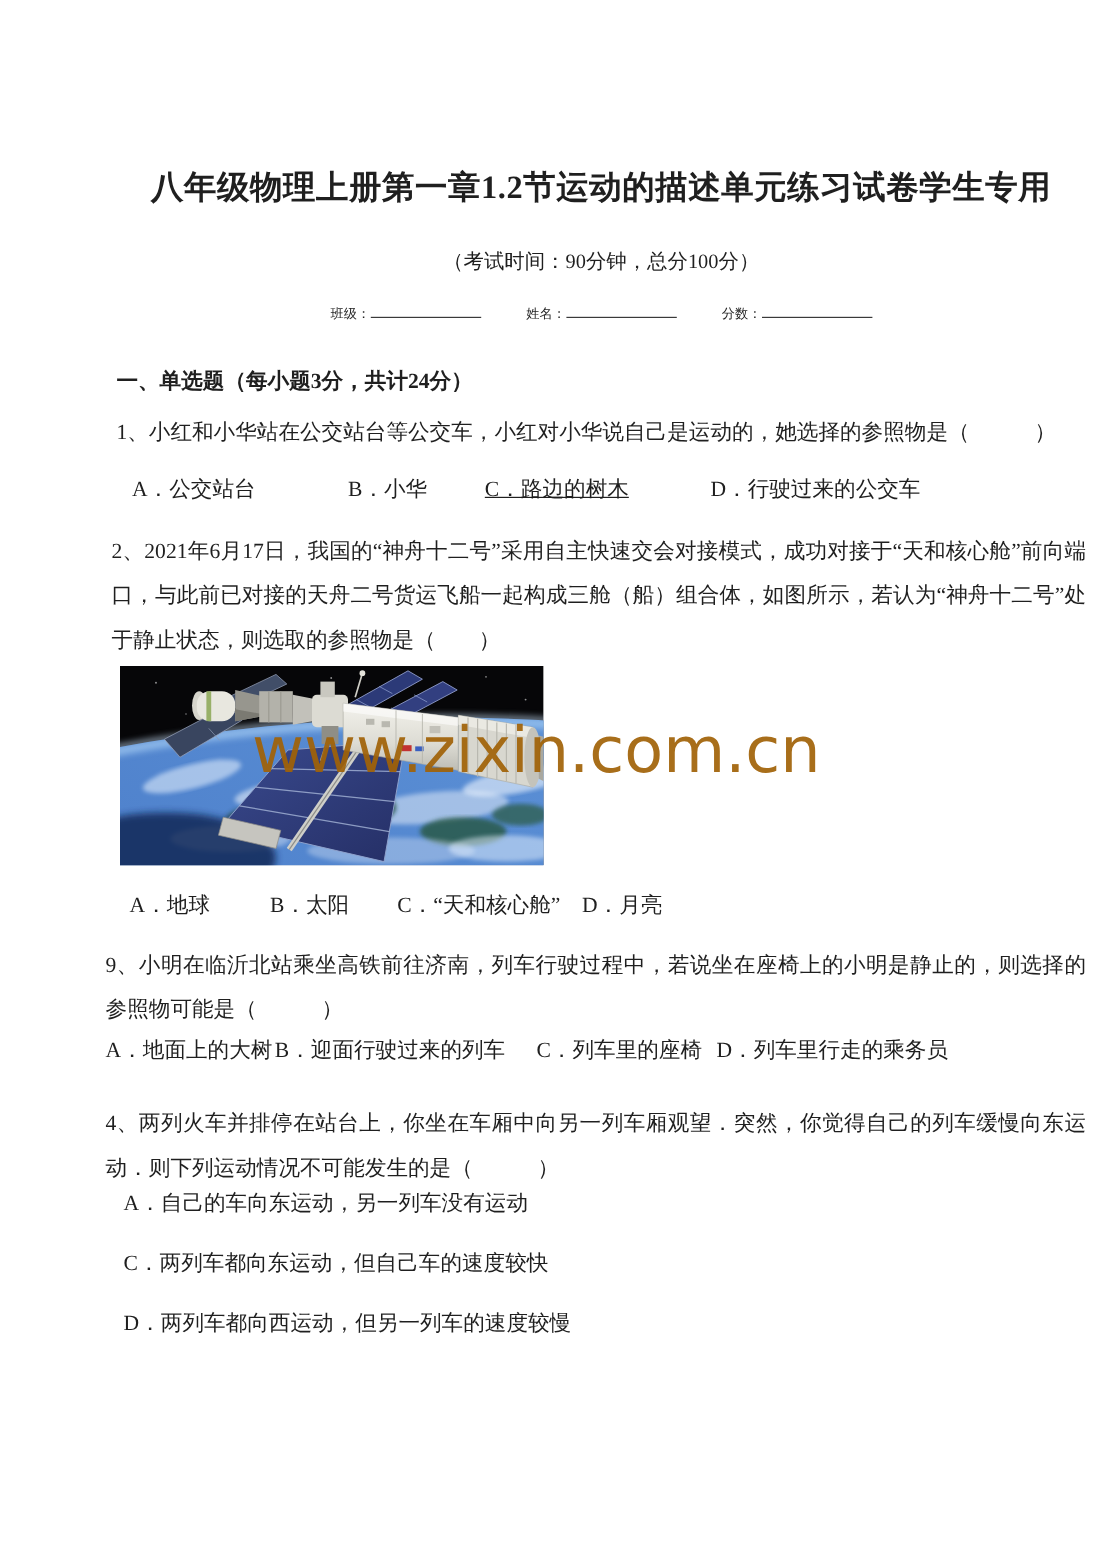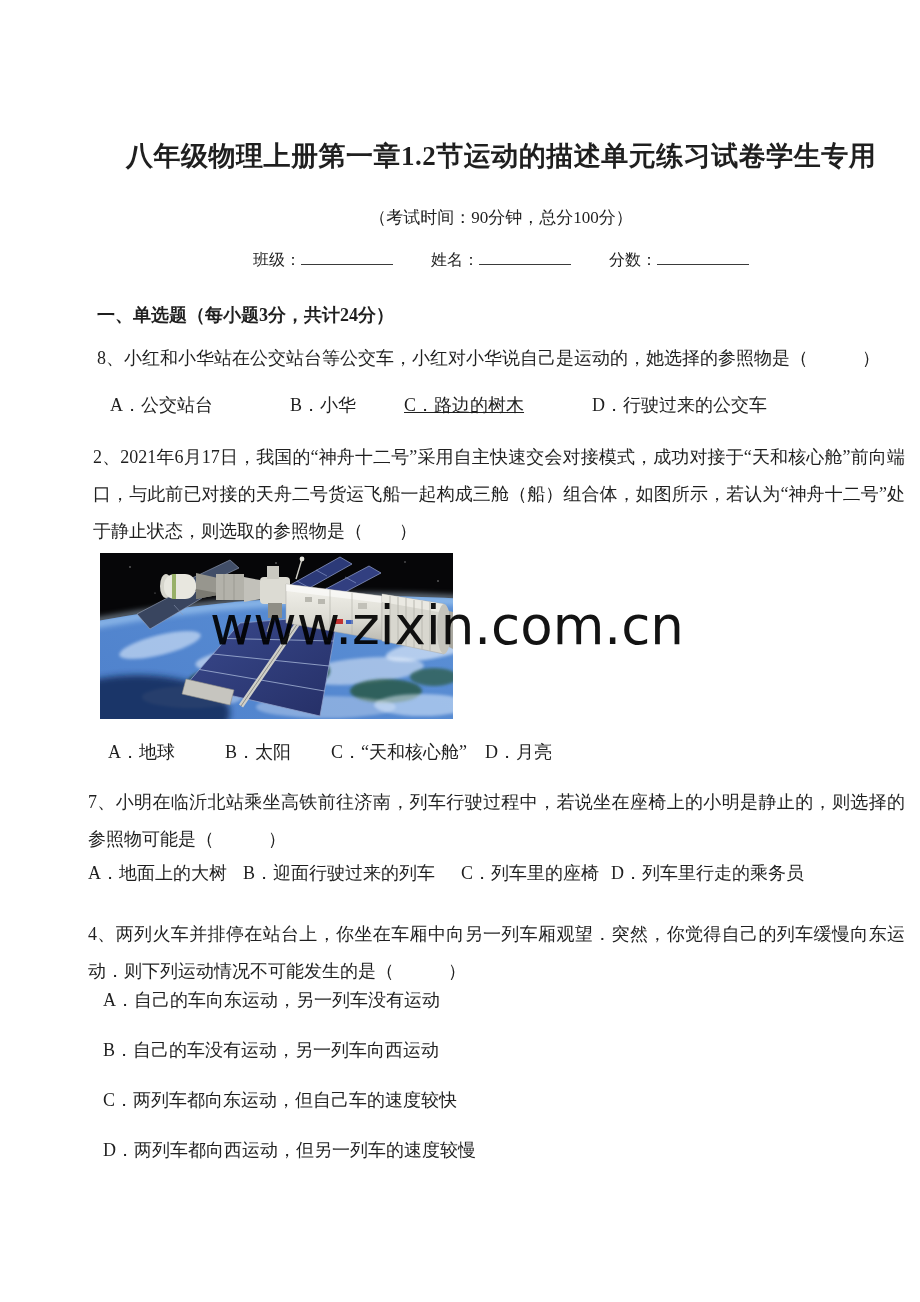--- a/index.html
+++ b/index.html
@@ -21,21 +21,21 @@
     line-height:36px;letter-spacing:0.5px;
   }
   .subtitle{
     margin-top:31px;
     text-align:center;
     font-size:17px;line-height:25px;
   }
   .fields{
     margin-top:18px;
     display:flex;justify-content:center;align-items:flex-start;
-    gap:38px;font-size:16px;line-height:24px;
+    gap:38px;font-size:11px;line-height:24px;
   }
   .blank{
     display:inline-block;width:92px;height:16px;
     border-bottom:1px solid #3a3a3a;
     vertical-align:baseline;
   }
   .section-heading{
     margin:31px 0 0 0;
     font-size:18px;font-weight:bold;line-height:25px;
   }
@@ -50,39 +50,39 @@
   .opts{display:flex;font-size:18px;line-height:20px;white-space:nowrap;}
   .opts-q1{margin-top:18px;margin-left:13px;align-items:flex-end;}
   .opts-q1 .opt:nth-child(2){margin-left:77px;}
   .opts-q1 .opt:nth-child(3){margin-left:48px;text-decoration:underline;}
   .opts-q1 .opt:nth-child(4){margin-left:68px;}
   .opts-q2{margin-top:23px;margin-left:11px;}
   .opts-q2 .opt:nth-child(2){margin-left:50px;}
   .opts-q2 .opt:nth-child(3){margin-left:40px;}
   .opts-q2 .opt:nth-child(4){margin-left:18px;}
   .opts-q3{margin-top:5px;margin-left:-9px;}
-  .opts-q3 .opt:nth-child(2){margin-left:16px;}
+  .opts-q3 .opt:nth-child(2){margin-left:2px;}
   .opts-q3 .opt:nth-child(3){margin-left:26px;}
   .opts-q3 .opt:nth-child(4){margin-left:12px;}
   .opts-vertical{
     margin-left:6px;
     display:block;font-size:18px;
   }
   .opts-vertical .opt{display:block;line-height:20px;margin-bottom:30px;}
   .figure{
     margin:3px 0 0 3px;
     width:353px;height:166px;
     position:relative;
   }
   .figure svg{display:block;}
   .watermark{
     position:absolute;left:210px;top:599px;
     font-family:"DejaVu Sans","Liberation Sans",sans-serif;
     font-size:53px;line-height:53px;
-    color:#000000;opacity:0.92;
+    color:#a16207;opacity:0.92;
     letter-spacing:0px;
     z-index:3;pointer-events:none;
   }
 </style>
 </head>
 <body>
 
 <div class="page">
   <div class="inner">
 
@@ -97,21 +97,21 @@
       <span class="field">
         <span>姓名：</span><span class="blank"></span>
       </span>
       <span class="field">
         <span>分数：</span><span class="blank"></span>
       </span>
     </div>
 
     <h2 class="section-heading">一、单选题（每小题3分，共计24分）</h2>
 
-    <div class="question q1">8、小红和小华站在公交站台等公交车，小红对小华说自己是运动的，她选择的参照物是（　　　）</div>
+    <div class="question q1">1、小红和小华站在公交站台等公交车，小红对小华说自己是运动的，她选择的参照物是（　　　）</div>
     <div class="opts opts-q1">
       <span class="opt">A．公交站台</span>
       <span class="opt">B．小华</span>
       <span class="opt">C．路边的树木</span>
       <span class="opt">D．行驶过来的公交车</span>
     </div>
 
     <div class="question q2">2、2021年6月17日，我国的“神舟十二号”采用自主快速交会对接模式，成功对接于“天和核心舱”前向端口，与此前已对接的天舟二号货运飞船一起构成三舱（船）组合体，如图所示，若认为“神舟十二号”处于静止状态，则选取的参照物是（　　）</div>
 
     <div class="figure">
@@ -245,32 +245,31 @@
       </svg>
     </div>
 
     <div class="opts opts-q2">
       <span class="opt">A．地球</span>
       <span class="opt">B．太阳</span>
       <span class="opt">C．“天和核心舱”</span>
       <span class="opt">D．月亮</span>
     </div>
 
-    <div class="question q3">7、小明在临沂北站乘坐高铁前往济南，列车行驶过程中，若说坐在座椅上的小明是静止的，则选择的参照物可能是（　　　）</div>
+    <div class="question q3">9、小明在临沂北站乘坐高铁前往济南，列车行驶过程中，若说坐在座椅上的小明是静止的，则选择的参照物可能是（　　　）</div>
     <div class="opts opts-q3">
       <span class="opt">A．地面上的大树</span>
       <span class="opt">B．迎面行驶过来的列车</span>
       <span class="opt">C．列车里的座椅</span>
       <span class="opt">D．列车里行走的乘务员</span>
     </div>
 
     <div class="question q4">4、两列火车并排停在站台上，你坐在车厢中向另一列车厢观望．突然，你觉得自己的列车缓慢向东运动．则下列运动情况不可能发生的是（　　　）</div>
     <div class="opts-vertical">
       <span class="opt">A．自己的车向东运动，另一列车没有运动</span>
-      <span class="opt">B．自己的车没有运动，另一列车向西运动</span>
       <span class="opt">C．两列车都向东运动，但自己车的速度较快</span>
       <span class="opt">D．两列车都向西运动，但另一列车的速度较慢</span>
     </div>
 
   </div>
 
   <div class="watermark">www.zixin.com.cn</div>
 </div>
 
 </body></html>

